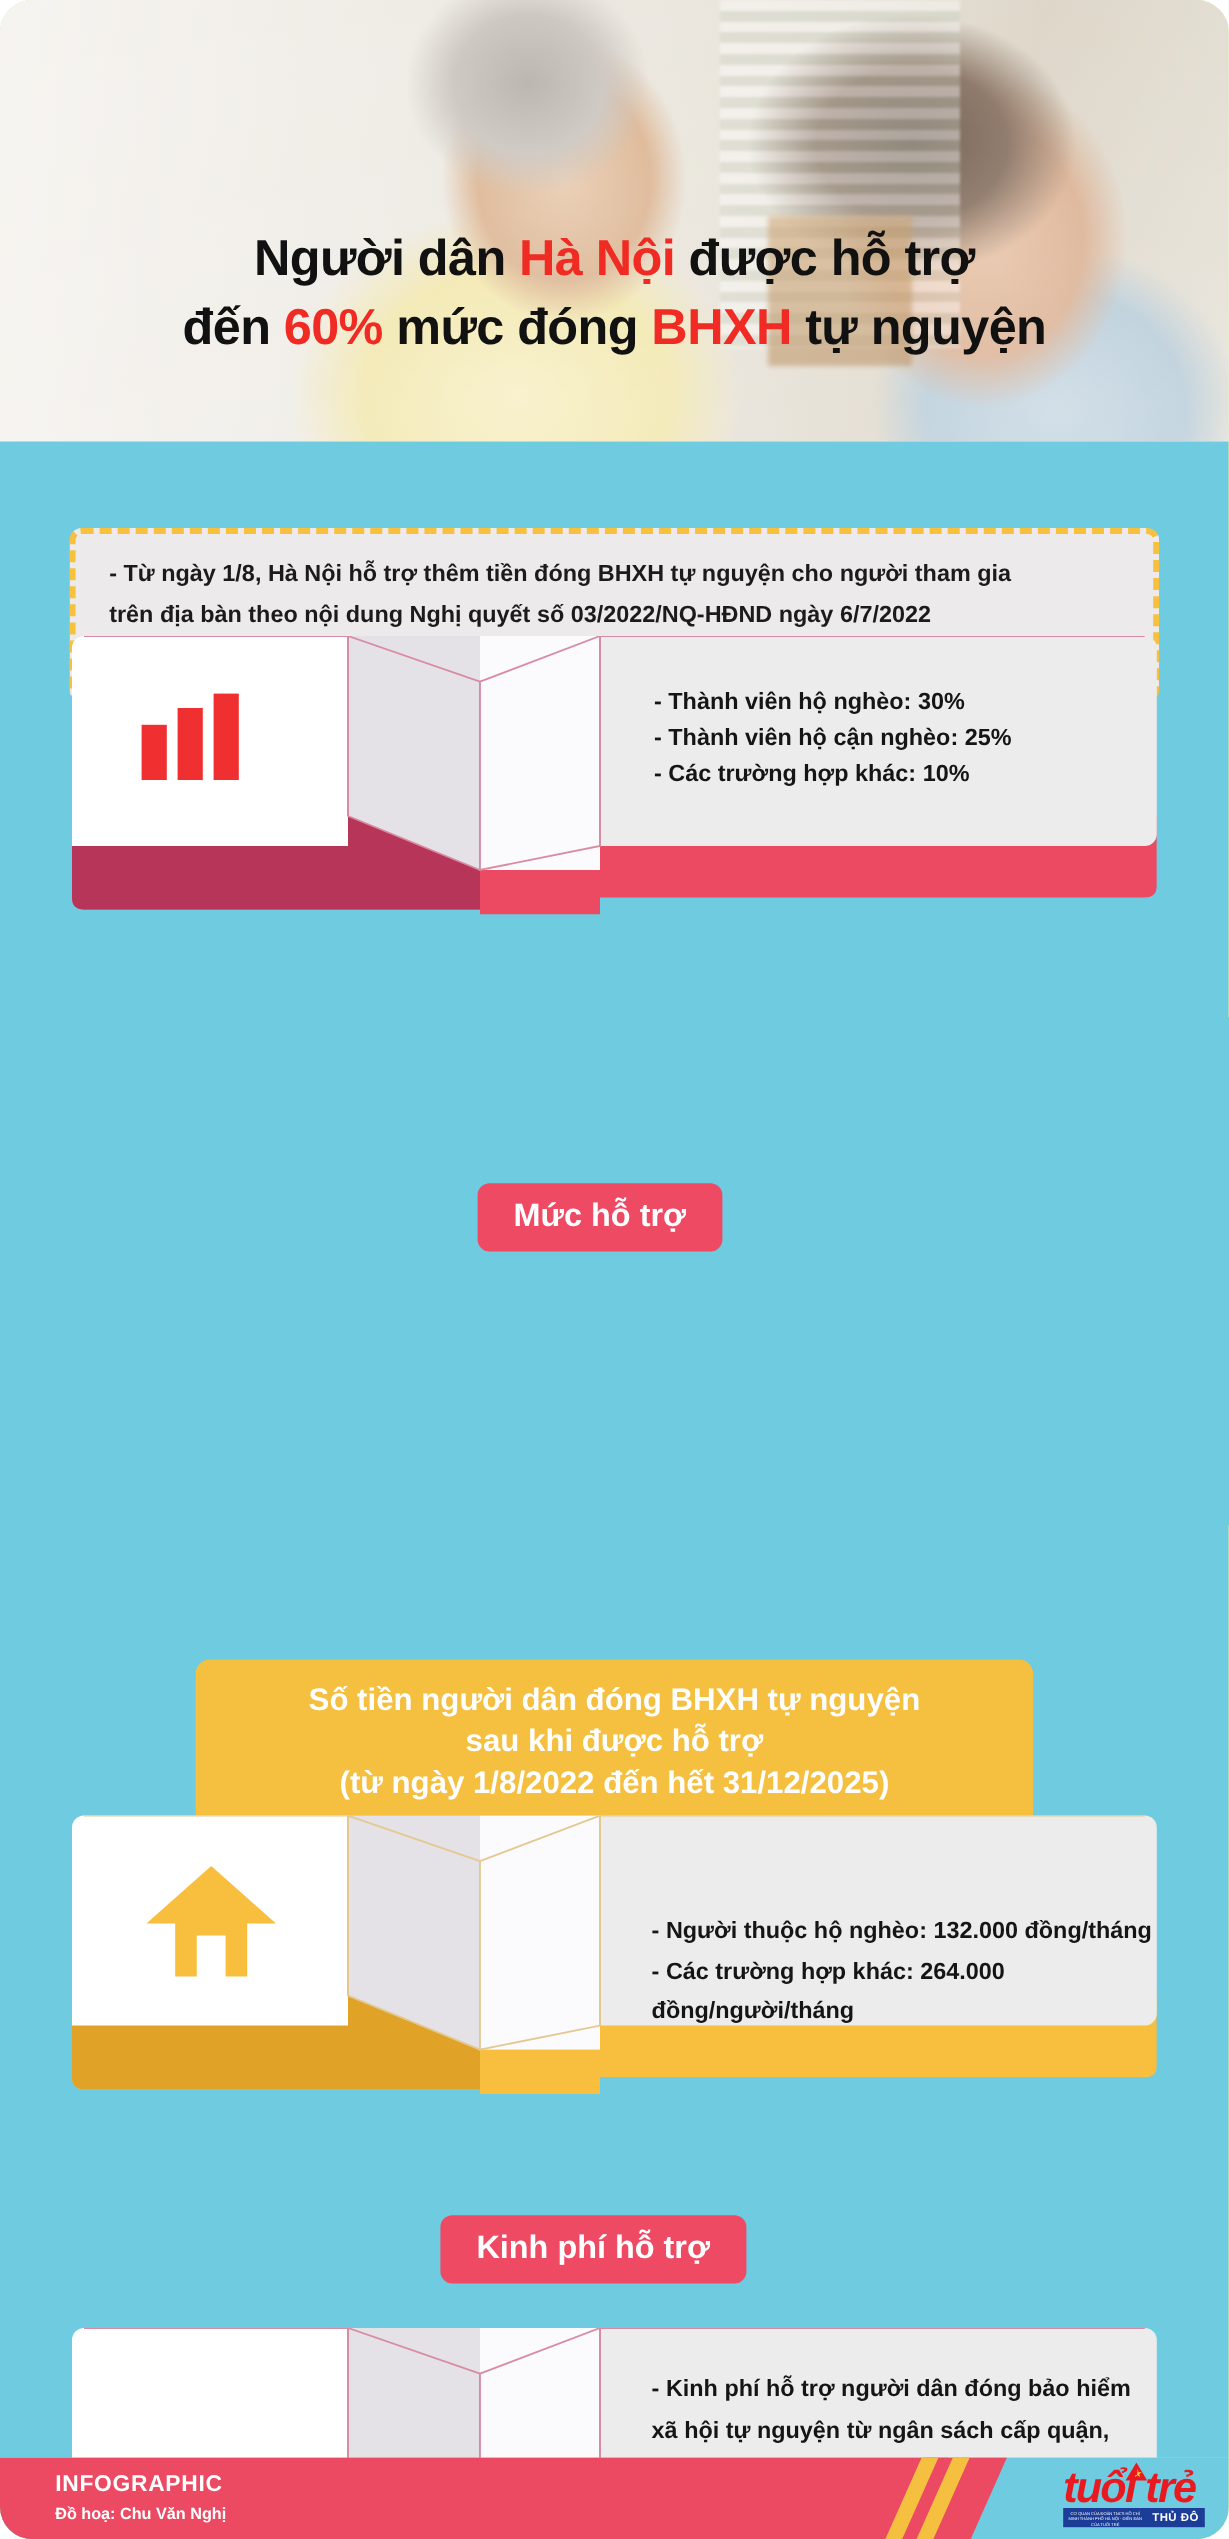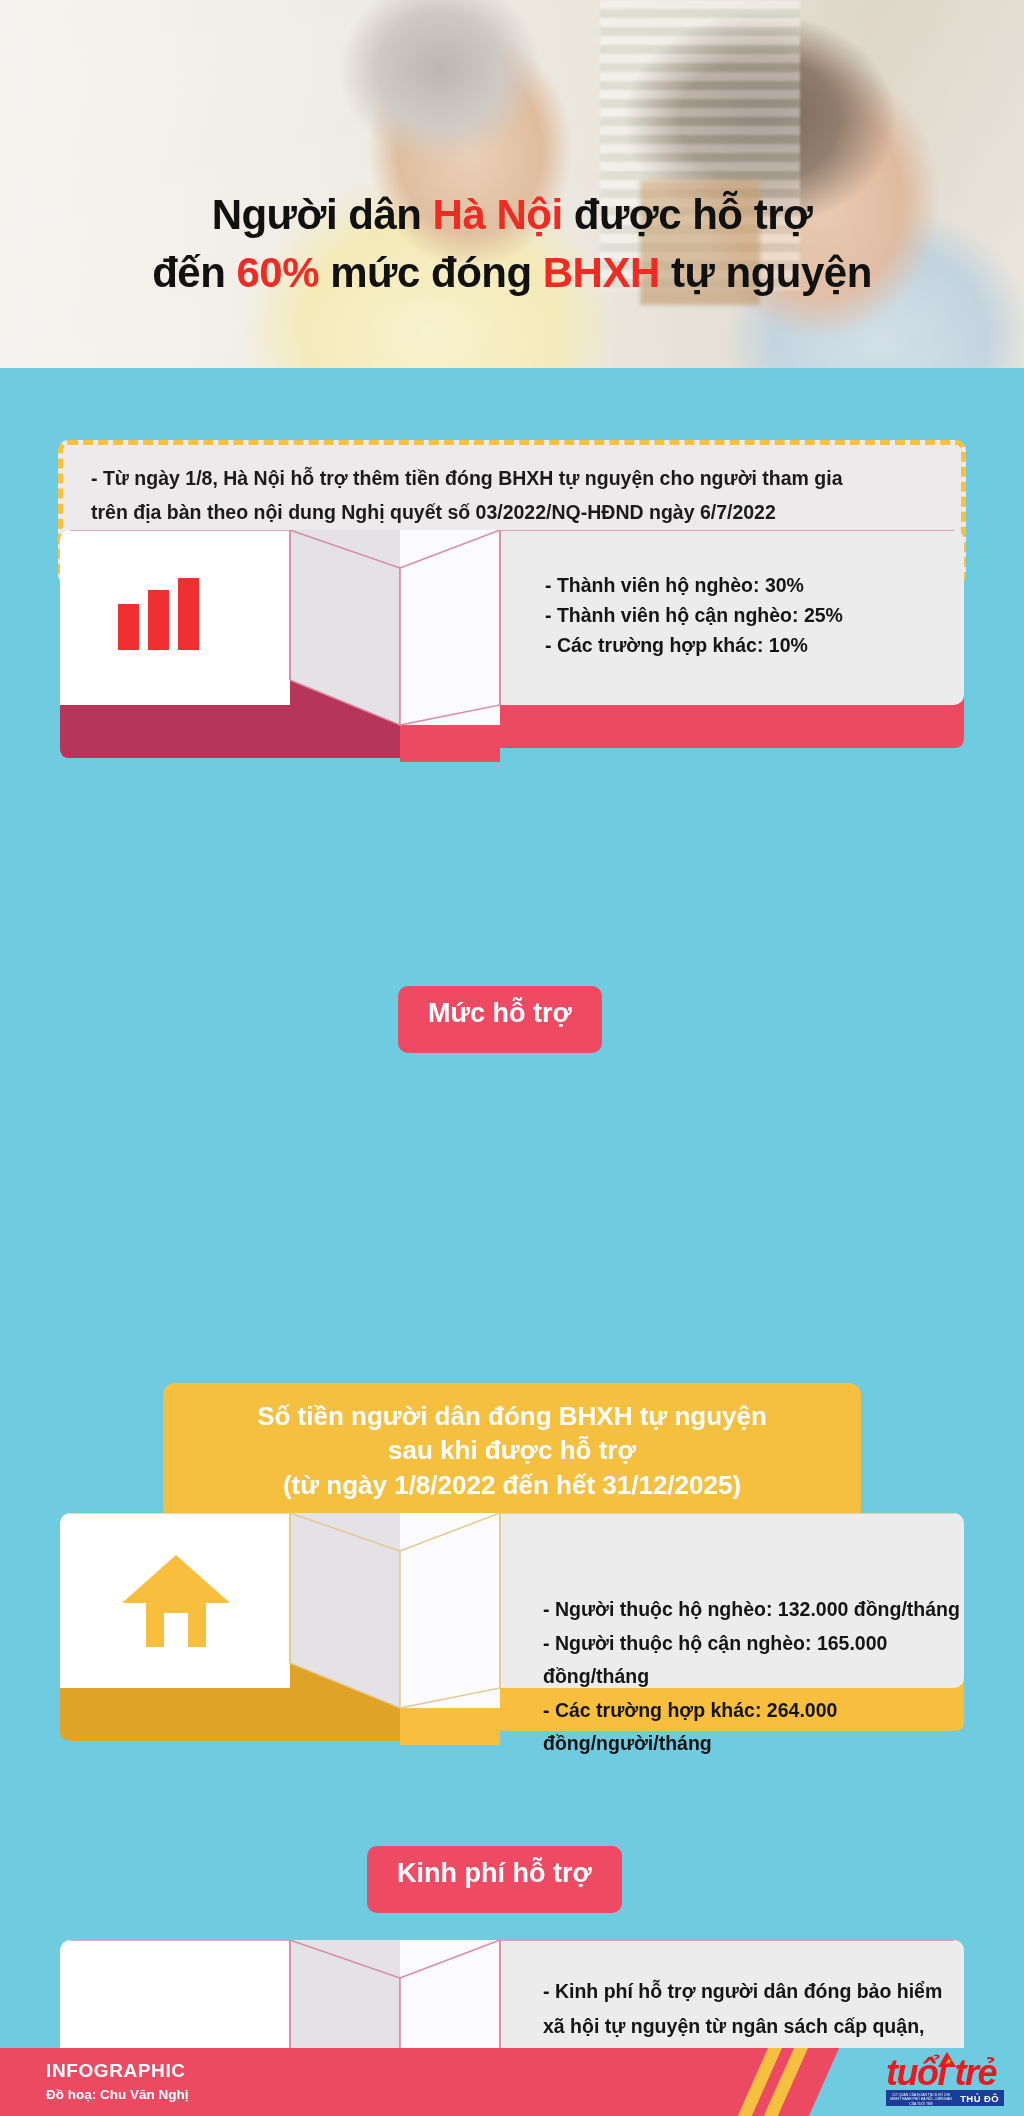--- a/index.html
+++ b/index.html
@@ -8,20 +8,21 @@
     width: 1024px;
     background: #ffffff;
     font-family: "Liberation Sans", "DejaVu Sans", sans-serif;
   }
   .page {
     position: relative;
     width: 1024px;
     height: 2116px;
     overflow: hidden;
     background: #bef264;
+    border-radius: 27px;
   }
 
   
   .header {
     position: absolute;
     left: 0; top: 0;
     width: 1024px; height: 368px;
     overflow: hidden;
     background: #f2efe9;
   }
@@ -100,21 +101,21 @@
   }
 
   
   .pill {
     position: absolute;
     background: #ee4a63;
     color: #ffffff;
     font-size: 27px;
     font-weight: bold;
     border-radius: 10px;
-    padding: 12px 30px 24px;
+    padding: 12px 30px 14px;
     text-align: center;
     white-space: nowrap;
   }
   #pill-muc-ho-tro { left: 398px; top: 618px; }
   #pill-kinh-phi   { left: 367px; top: 1478px; }
 
   .banner-yellow {
     position: absolute;
     left: 163px; top: 1015px;
     width: 698px;
@@ -336,21 +337,20 @@
         <line x1="230" y1="0" x2="230" y2="150" stroke="#e3c98f" stroke-width="1.5"></line>
         <line x1="440" y1="0" x2="440" y2="175" stroke="#e3c98f" stroke-width="1.5"></line>
         <path d="M10 0 L230 0" stroke="#e3c98f" stroke-width="1.5" fill="none"></path>
         <path d="M440 0 L894 0" stroke="#e3c98f" stroke-width="1.5" fill="none"></path>
       </svg>
       <svg class="icon-house" style="left:58px; top:38px;" width="116" height="100" viewBox="0 0 116 100">
         <path d="M58 4 L112 52 L88 52 L88 96 L70 96 L70 62 L46 62 L46 96 L28 96 L28 52 L4 52 Z" fill="#f8bf3e"></path>
       </svg>
       <div class="card-text" style="left:483px; top:36px; width:420px; line-height:1.72;margin-top:44px;">
         <div>- Người thuộc hộ nghèo: 132.000 đồng/tháng</div>
-        <div>- Người thuộc hộ cận nghèo: 165.000 đồng/tháng</div>
         <div>- Các trường hợp khác: 264.000 đồng/người/tháng</div>
       </div>
     </div>
 
     <div class="pill" id="pill-kinh-phi">Kinh phí hỗ trợ</div>
 
     <div class="card" style="left:60px; top:1572px; height:290px;">
       <svg class="base" viewBox="0 0 904 352" preserveAspectRatio="none" style="height:352px">
         <path d="M0 270 L0 338 Q0 348 10 348 L340 348 L340 352 L440 352 L440 338 L894 338 Q904 338 904 328 L904 270 Z" fill="#ec4a63"></path>
         <path d="M0 270 L0 338 Q0 348 10 348 L340 348 L340 270 Z" fill="#b8355a"></path>

